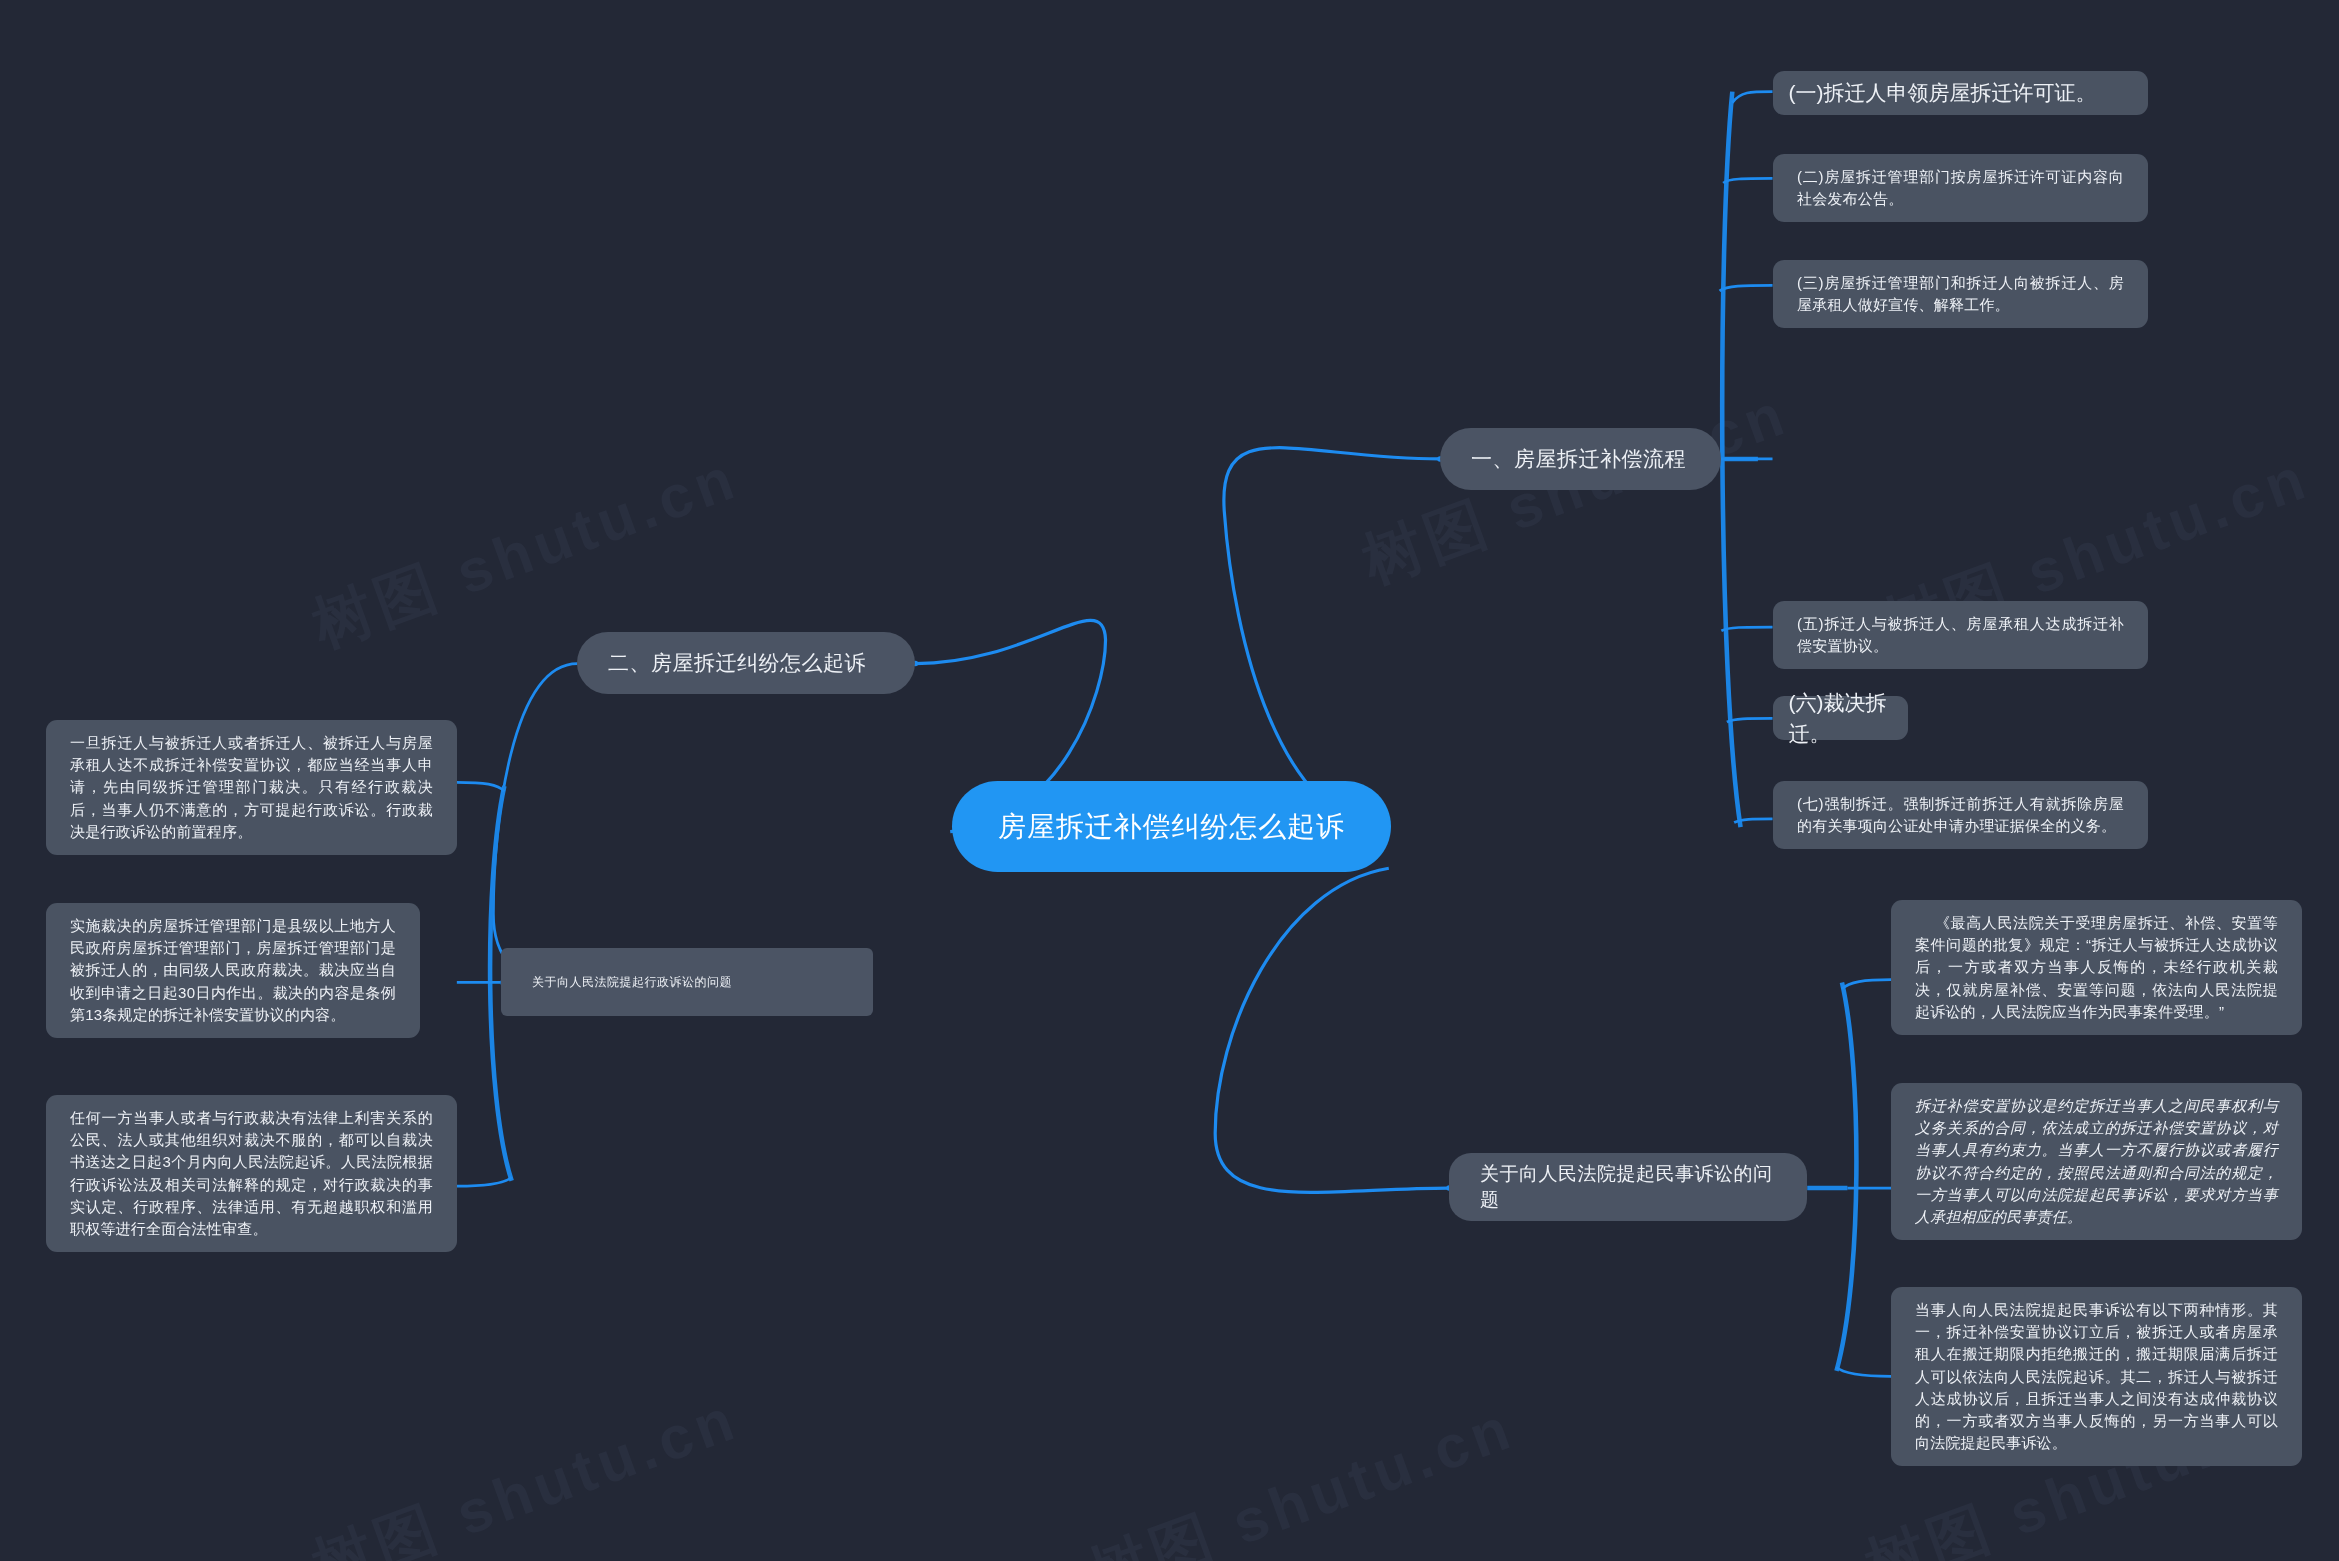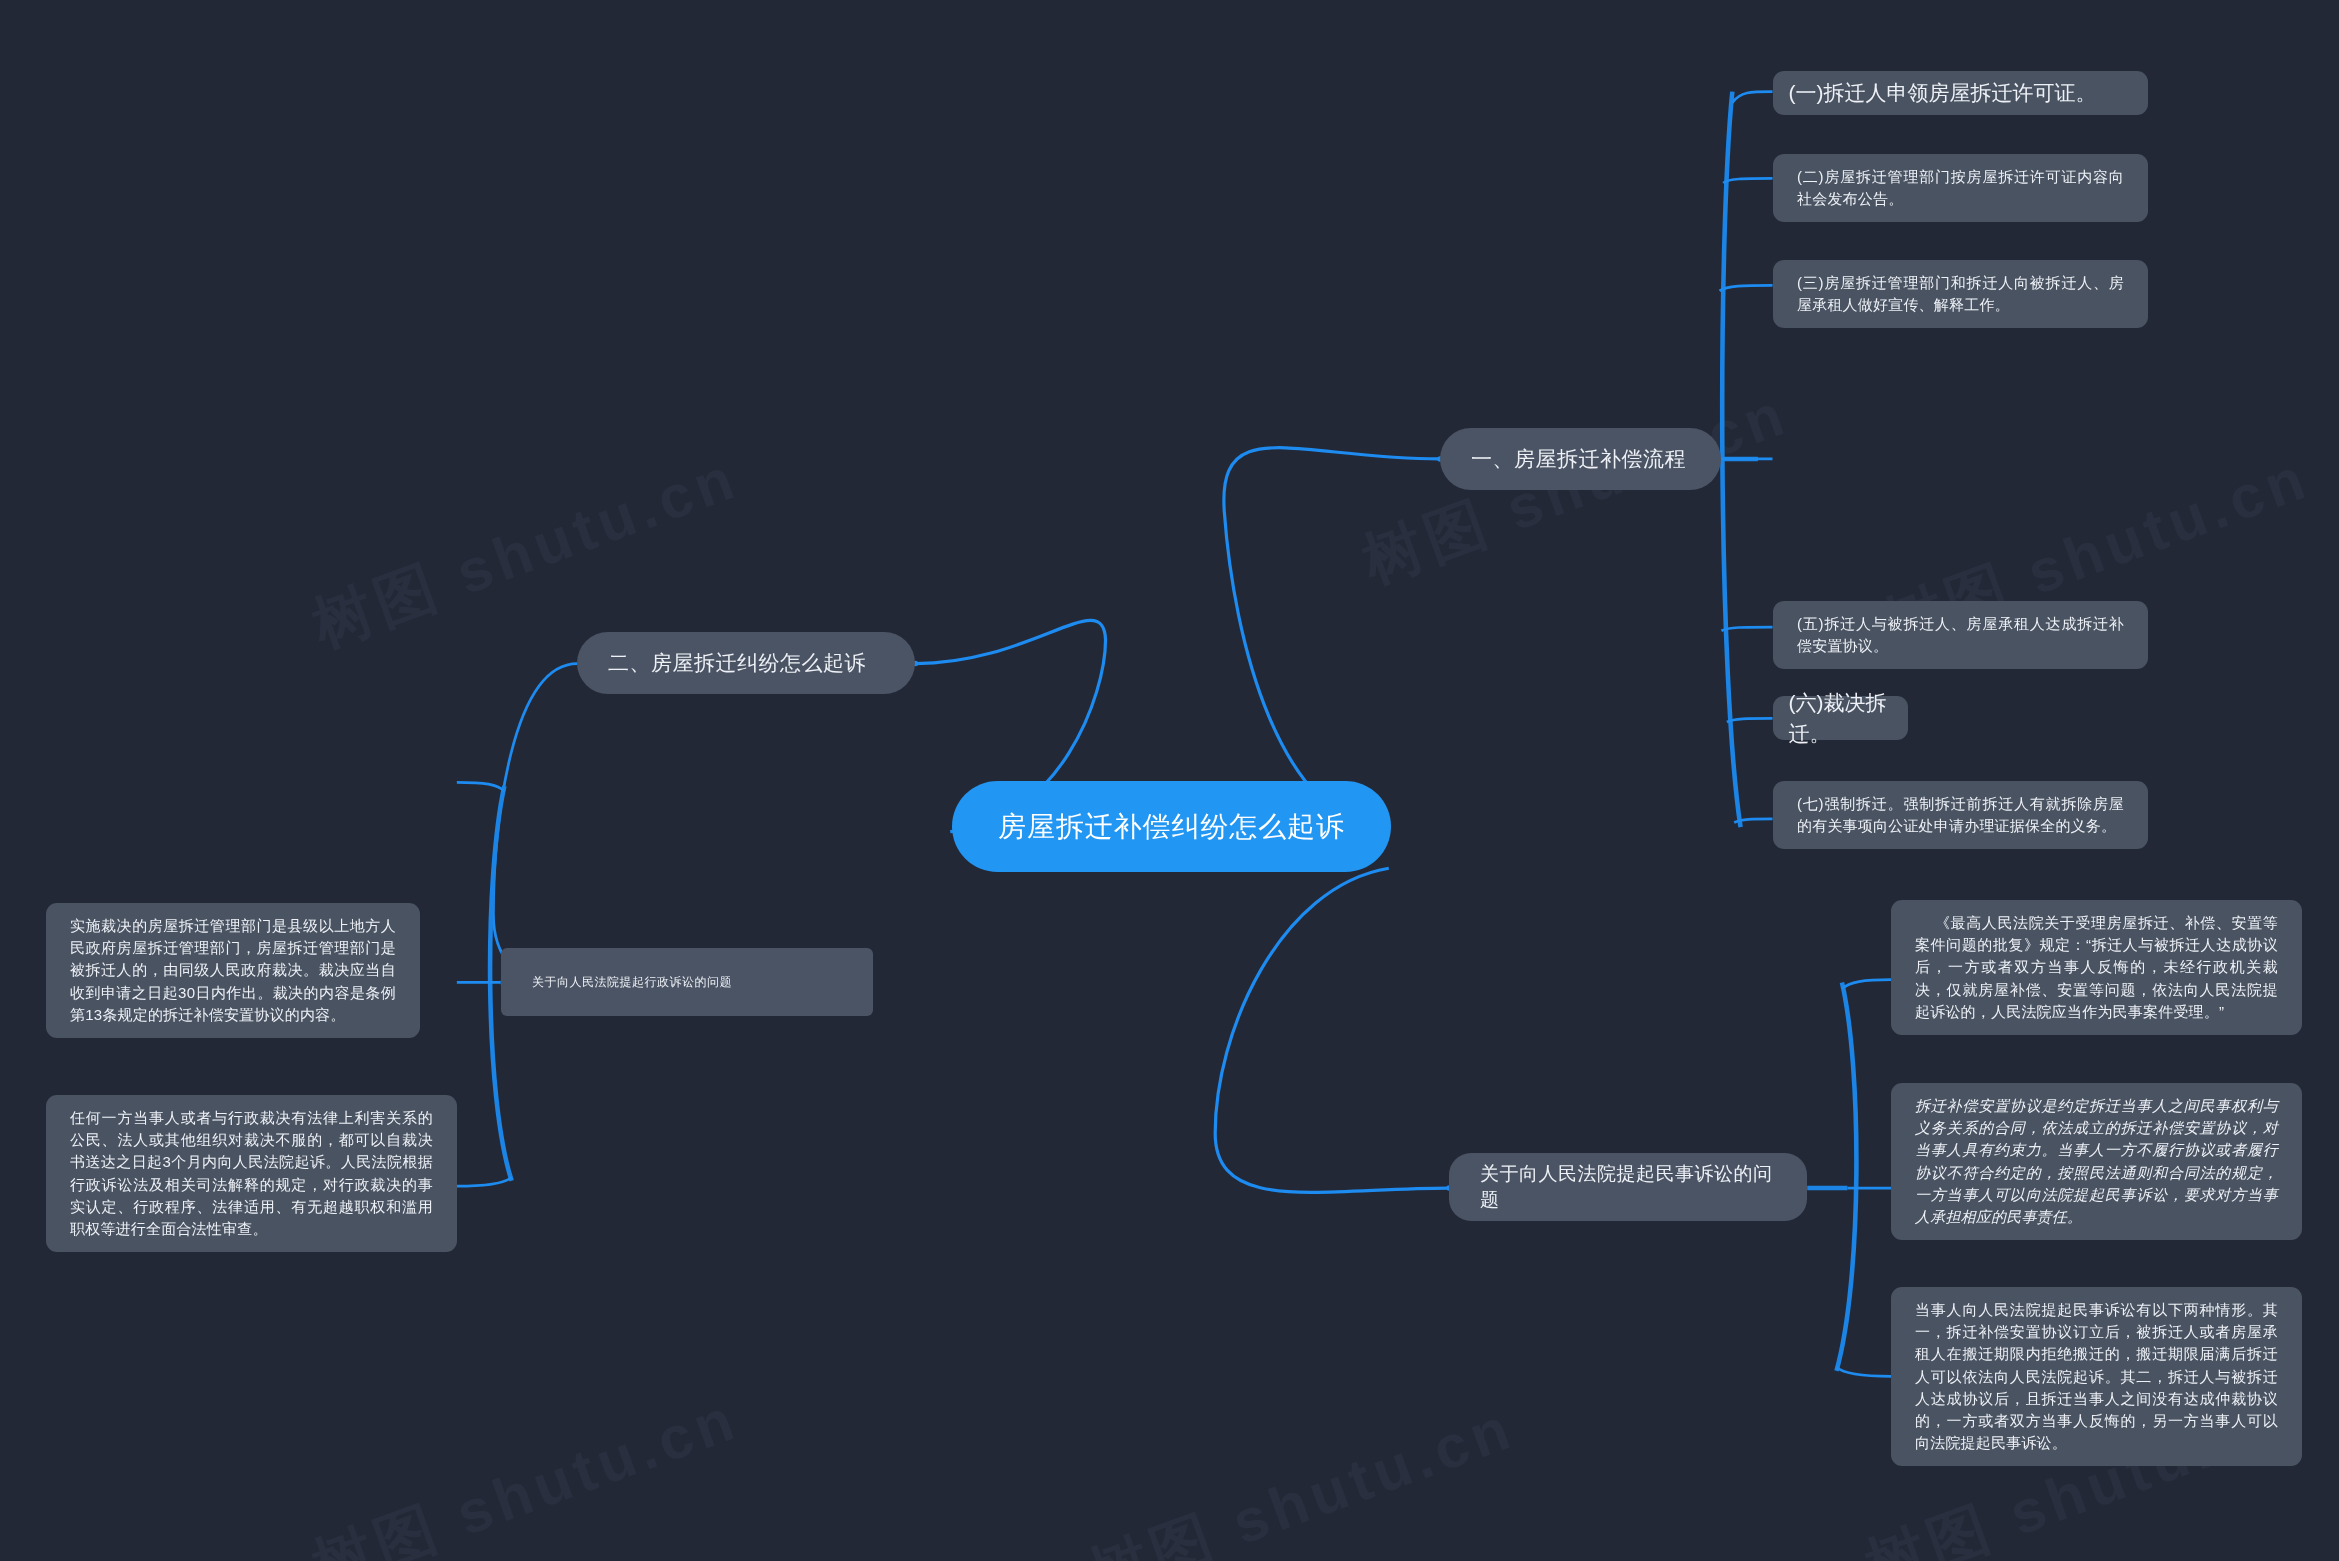--- a/index.html
+++ b/index.html
@@ -140,20 +140,21 @@
   <div class="node node-l2" style="left:1773px;top:601px;width:375px;">(五)拆迁人与被拆迁人、房屋承租人达成拆迁补偿安置协议。</div>
 
   <div class="node node-leafsm" style="left:1773px;top:696px;width:135px;height:44px;">(六)裁决拆迁。</div>
 
   <div class="node node-l2" style="left:1773px;top:781px;width:375px;">(七)强制拆迁。强制拆迁前拆迁人有就拆除房屋的有关事项向公证处申请办理证据保全的义务。</div>
 
   <div class="node node-l1" style="left:577px;top:632px;width:338px;height:62px;">二、房屋拆迁纠纷怎么起诉</div>
 
   <div class="node node-l1" style="left:501px;top:948px;width:372px;height:68px;font-size:12px;border-radius:6px;line-height:1.35;">关于向人民法院提起行政诉讼的问题</div>
 
+  <div class="node node-l2" style="left:46px;top:720px;width:411px;">一旦拆迁人与被拆迁人或者拆迁人、被拆迁人与房屋承租人达不成拆迁补偿安置协议，都应当经当事人申请，先由同级拆迁管理部门裁决。只有经行政裁决后，当事人仍不满意的，方可提起行政诉讼。行政裁决是行政诉讼的前置程序。</div>
 
   <div class="node node-l2" style="left:46px;top:903px;width:374px;">实施裁决的房屋拆迁管理部门是县级以上地方人民政府房屋拆迁管理部门，房屋拆迁管理部门是被拆迁人的，由同级人民政府裁决。裁决应当自收到申请之日起30日内作出。裁决的内容是条例第13条规定的拆迁补偿安置协议的内容。</div>
 
   <div class="node node-l2" style="left:46px;top:1095px;width:411px;">任何一方当事人或者与行政裁决有法律上利害关系的公民、法人或其他组织对裁决不服的，都可以自裁决书送达之日起3个月内向人民法院起诉。人民法院根据行政诉讼法及相关司法解释的规定，对行政裁决的事实认定、行政程序、法律适用、有无超越职权和滥用职权等进行全面合法性审查。</div>
 
   <div class="node node-l1" style="left:1449px;top:1153px;width:358px;height:68px;font-size:19px;border-radius:22px;line-height:1.35;">关于向人民法院提起民事诉讼的问题</div>
 
   <div class="node node-l2" style="left:1891px;top:900px;width:411px;text-indent:20px;">《最高人民法院关于受理房屋拆迁、补偿、安置等案件问题的批复》规定：“拆迁人与被拆迁人达成协议后，一方或者双方当事人反悔的，未经行政机关裁决，仅就房屋补偿、安置等问题，依法向人民法院提起诉讼的，人民法院应当作为民事案件受理。”</div>
 
   <div class="node node-l2" style="left:1891px;top:1083px;width:411px;font-style:italic;">拆迁补偿安置协议是约定拆迁当事人之间民事权利与义务关系的合同，依法成立的拆迁补偿安置协议，对当事人具有约束力。当事人一方不履行协议或者履行协议不符合约定的，按照民法通则和合同法的规定，一方当事人可以向法院提起民事诉讼，要求对方当事人承担相应的民事责任。</div>

